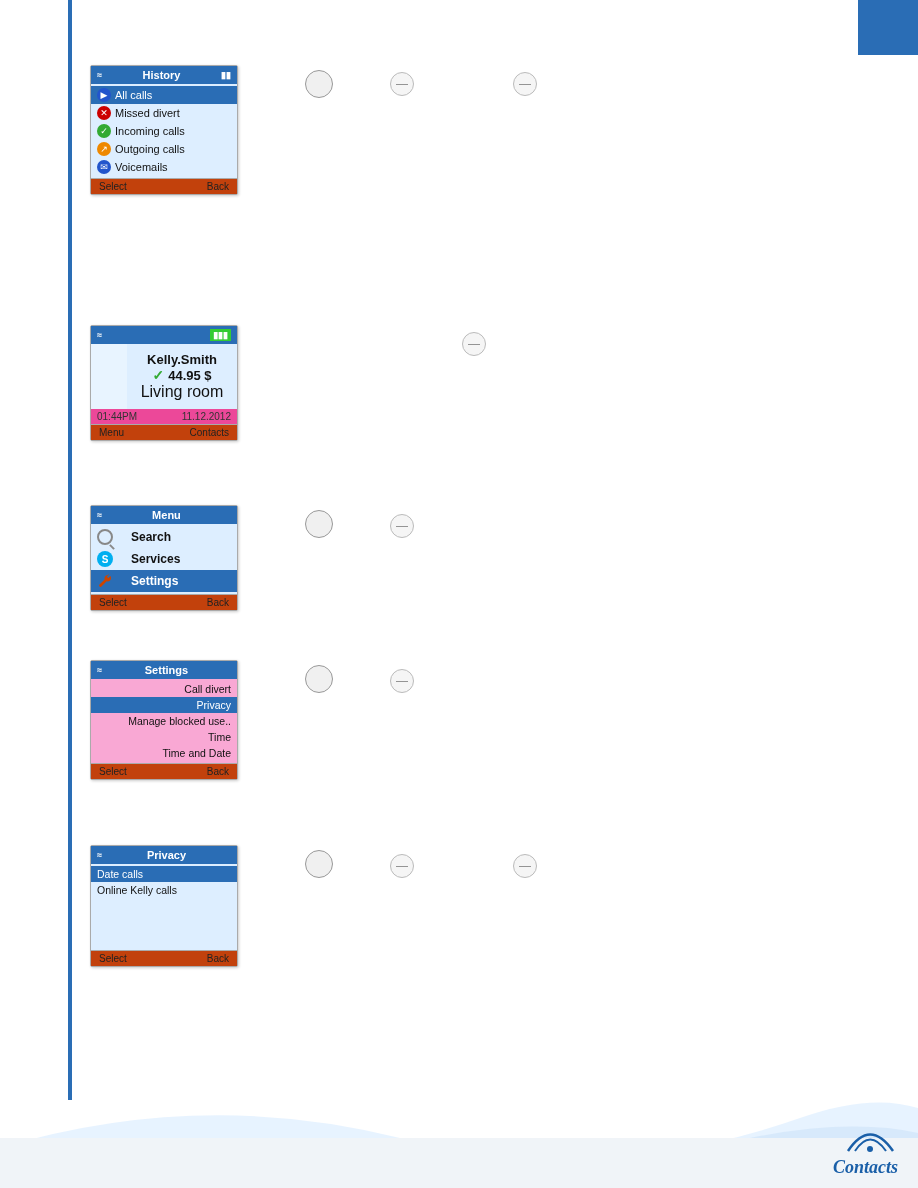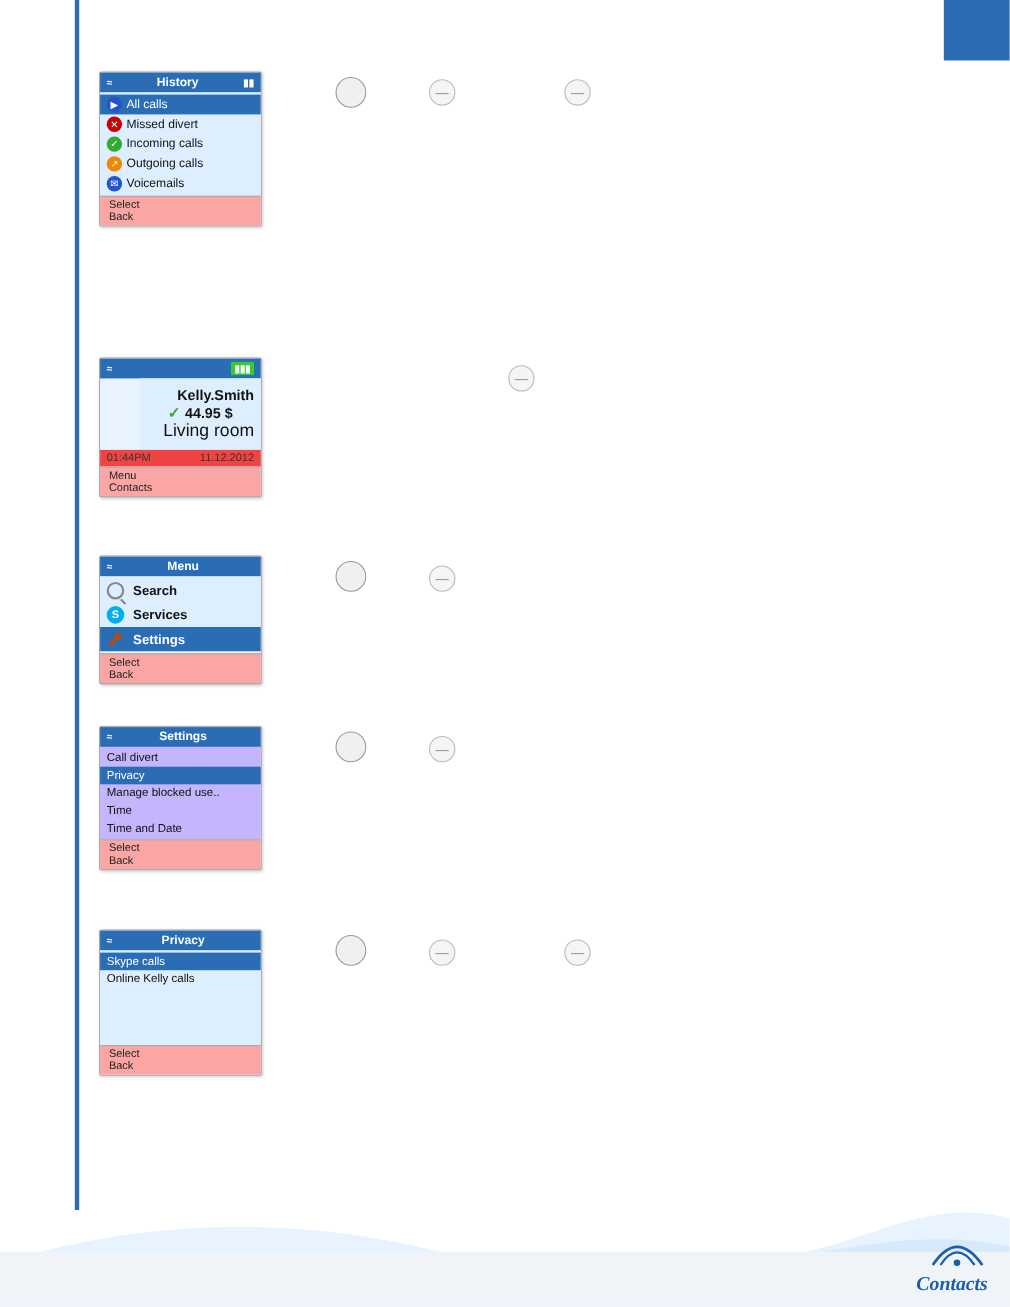--- a/index.html
+++ b/index.html
@@ -95,48 +95,47 @@
       font-size: 9px;
       flex-shrink: 0;
     }
 
     .icon-red { background: #cc0000; color: white; }
     .icon-green { background: #33aa33; color: white; }
     .icon-orange { background: #ee8800; color: white; }
     .icon-blue { background: #2255cc; color: white; }
 
     .phone-footer {
-      background: #fca5a5;
+      background: #c2410c;
       display: flex;
       justify-content: space-between;
       padding: 2px 8px;
       font-size: 10px;
       color: #222;
       border-top: 1px solid #aaa;
-      flex-direction: column;
     }
 
     
     .nav-circle {
       position: absolute;
       width: 28px;
       height: 28px;
       border-radius: 50%;
       border: 1.5px solid #999;
       background: #f0f0f0;
       display: flex;
       align-items: center;
       justify-content: center;
     }
 
     
     .call-screen-body {
       background: #ddeeff;
       padding: 8px 6px;
-      text-align: right;
+      text-align: center;
       margin-left: 36px;
     }
 
     .call-screen-body .caller-name {
       font-size: 13px;
       font-weight: bold;
       color: #111;
     }
 
     .call-screen-body .call-amount {
@@ -153,21 +152,21 @@
       font-size: 16px;
       color: #111;
     }
 
     .check-icon {
       color: #33aa33;
       font-size: 14px;
     }
 
     .call-screen-footer-info {
-      background: #ef4444;
+      background: #ec4899;
       padding: 2px 6px;
       display: flex;
       justify-content: space-between;
       font-size: 10px;
       color: #333;
     }
 
     
     .bottom-wave {
       position: absolute;
@@ -227,21 +226,21 @@
     }
 
     
     .menu-item {
       padding: 3px 6px;
       font-size: 12px;
       font-weight: bold;
       color: #111;
       display: flex;
       align-items: center;
-      gap: 8px;
+      gap: 18px;
     }
 
     .menu-item.selected {
       background: #2a6db5;
       color: white;
     }
 
     
     .search-menu-icon {
       width: 16px;
@@ -393,21 +392,21 @@
 
 <div class="nav-circle" style="left: 305px; top: 510px;"></div>
 <div class="btn-minus" style="left: 390px; top: 514px;">—</div>
 
 <div class="phone-screen" style="left: 90px; top: 660px;">
   <div class="phone-header">
     <span class="wifi-icon">≈</span>
     <span>Settings</span>
     <span></span>
   </div>
-  <div class="phone-body" style="background:#c4b5fd;">
+  <div class="phone-body" style="background:#f9a8d4;text-align:right;">
     <div class="settings-item">Call divert</div>
     <div class="settings-item selected" style="background:#2a6db5; color:white;">Privacy</div>
     <div class="settings-item">Manage blocked use..</div>
     <div class="settings-item">Time</div>
     <div class="settings-item">Time and Date</div>
   </div>
   <div class="phone-footer">
     <span>Select</span>
     <span>Back</span>
   </div>
@@ -416,21 +415,21 @@
 <div class="nav-circle" style="left: 305px; top: 665px;"></div>
 <div class="btn-minus" style="left: 390px; top: 669px;">—</div>
 
 <div class="phone-screen" style="left: 90px; top: 845px;">
   <div class="phone-header">
     <span class="wifi-icon">≈</span>
     <span>Privacy</span>
     <span></span>
   </div>
   <div class="phone-body" style="background:#ddeeff; min-height: 80px;">
-    <div class="settings-item selected" style="background:#2a6db5; color:white;">Skype calls</div>
+    <div class="settings-item selected" style="background:#2a6db5; color:white;">Date calls</div>
     <div class="settings-item">Online Kelly calls</div>
     <div style="height: 50px;"></div>
   </div>
   <div class="phone-footer">
     <span>Select</span>
     <span>Back</span>
   </div>
 </div>
 
 <div class="nav-circle" style="left: 305px; top: 850px;"></div>

